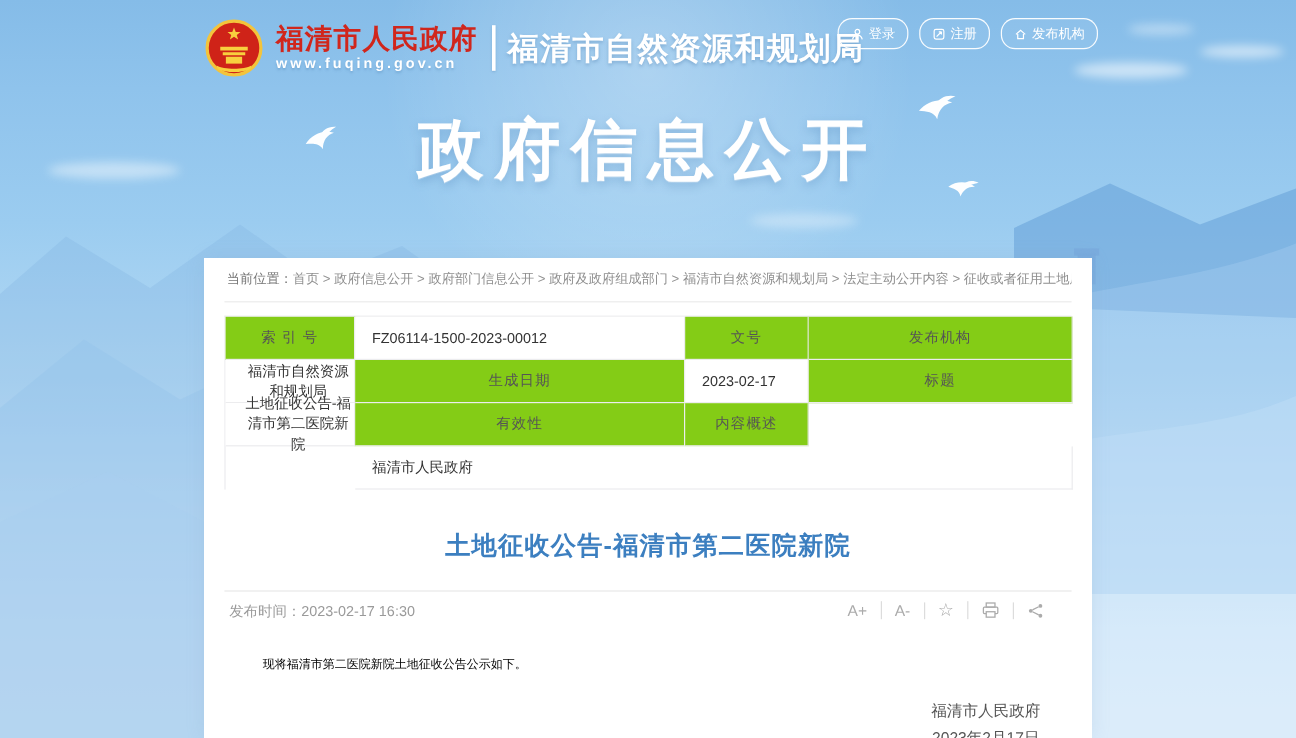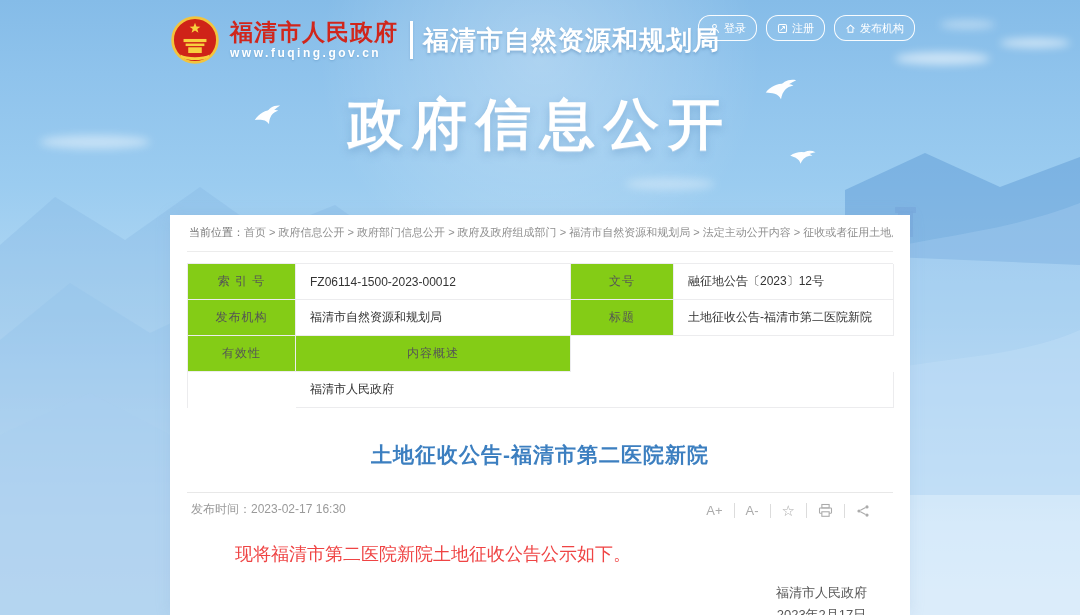--- a/index.html
+++ b/index.html
@@ -78,32 +78,32 @@
   .cell.lab{ background:#84cc16; color:#555; justify-content:center; letter-spacing:1px;}
   .cell.val{ background:#ffffff; color:#333; padding-left:14px;text-align:center; }
   .cell.span3{ grid-column:2 / 5; }
 
   .article-title{
     margin-top:33px; text-align:center;
     color:#3c7fc0; font-size:21px; font-weight:bold; letter-spacing:1px;
   }
   .meta-row{
     margin-top:23px; border-top:1px solid #e8e8e8;
-    display:flex; justify-content:space-between; align-items:flex-end;
+    display:flex; justify-content:space-between; align-items:flex-start;
     padding:8px 12px 4px 4px;
   }
   .publish-time{ font-size:12px; color:#9a9a9a; }
   .tools{ display:flex; align-items:center; color:#ababab; }
   .tool{ padding:0 11px; font-size:13px; cursor:pointer; display:flex; align-items:center; }
   .tool + .tool{ border-left:1px solid #dcdcdc; }
   .tool .star{ font-size:15px; line-height:14px; }
 
   .article-body{
-    margin-top:23px; padding:0 12px; font-size:18px; color:#ef4444;
-    text-indent:2em; line-height:20px;font-family:Liberation Mono, monospace;
+    margin-top:23px; padding:0 12px; font-size:10px; color:#000000;
+    text-indent:2em; line-height:20px;
   }
   .signature{ margin:17px 26px 0 auto; width:fit-content; text-align:center;
               font-size:13px; color:#555; }
   .signature .sig-org{ line-height:22px; }
   .signature .sig-date{ line-height:22px; }
 </style>
 </head>
 <body>
 
 <div class="page">
@@ -186,24 +186,25 @@
   <div class="card">
 
     <div class="breadcrumb">
       <span class="bc-label">当前位置：</span><span class="bc-trail">首页 &gt; 政府信息公开 &gt; 政府部门信息公开 &gt; 政府及政府组成部门 &gt; 福清市自然资源和规划局 &gt; 法定主动公开内容 &gt; 征收或者征用土地房屋拆迁及其补偿补助费用的发放使用情况</span>
     </div>
 
     <div class="info-table">
       <div class="cell lab">索 引 号</div>
       <div class="cell val">FZ06114-1500-2023-00012</div>
       <div class="cell lab">文号</div>
-      <div class="cell val">融征地公告〔2023〕12号</div>
 
       <div class="cell lab">发布机构</div>
       <div class="cell val">福清市自然资源和规划局</div>
+      <div class="cell lab">生成日期</div>
+      <div class="cell val">2023-02-17</div>
 
       <div class="cell lab">标题</div>
       <div class="cell val">土地征收公告-福清市第二医院新院</div>
       <div class="cell lab">有效性</div>
 
       <div class="cell lab">内容概述</div>
       <div class="cell val span3">福清市人民政府</div>
     </div>
 
     <div class="article-title">土地征收公告-福清市第二医院新院</div>

